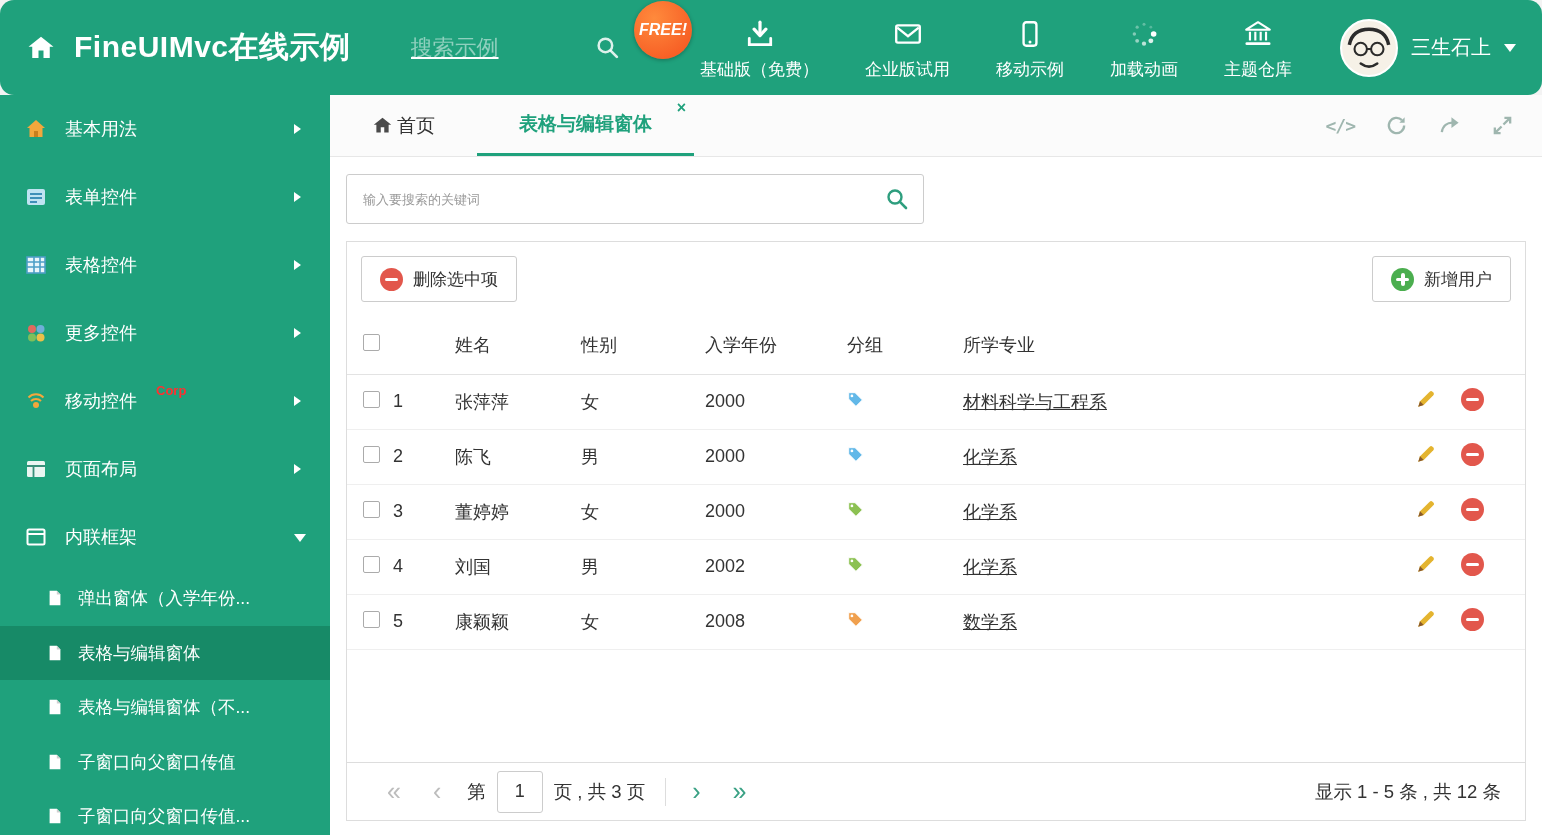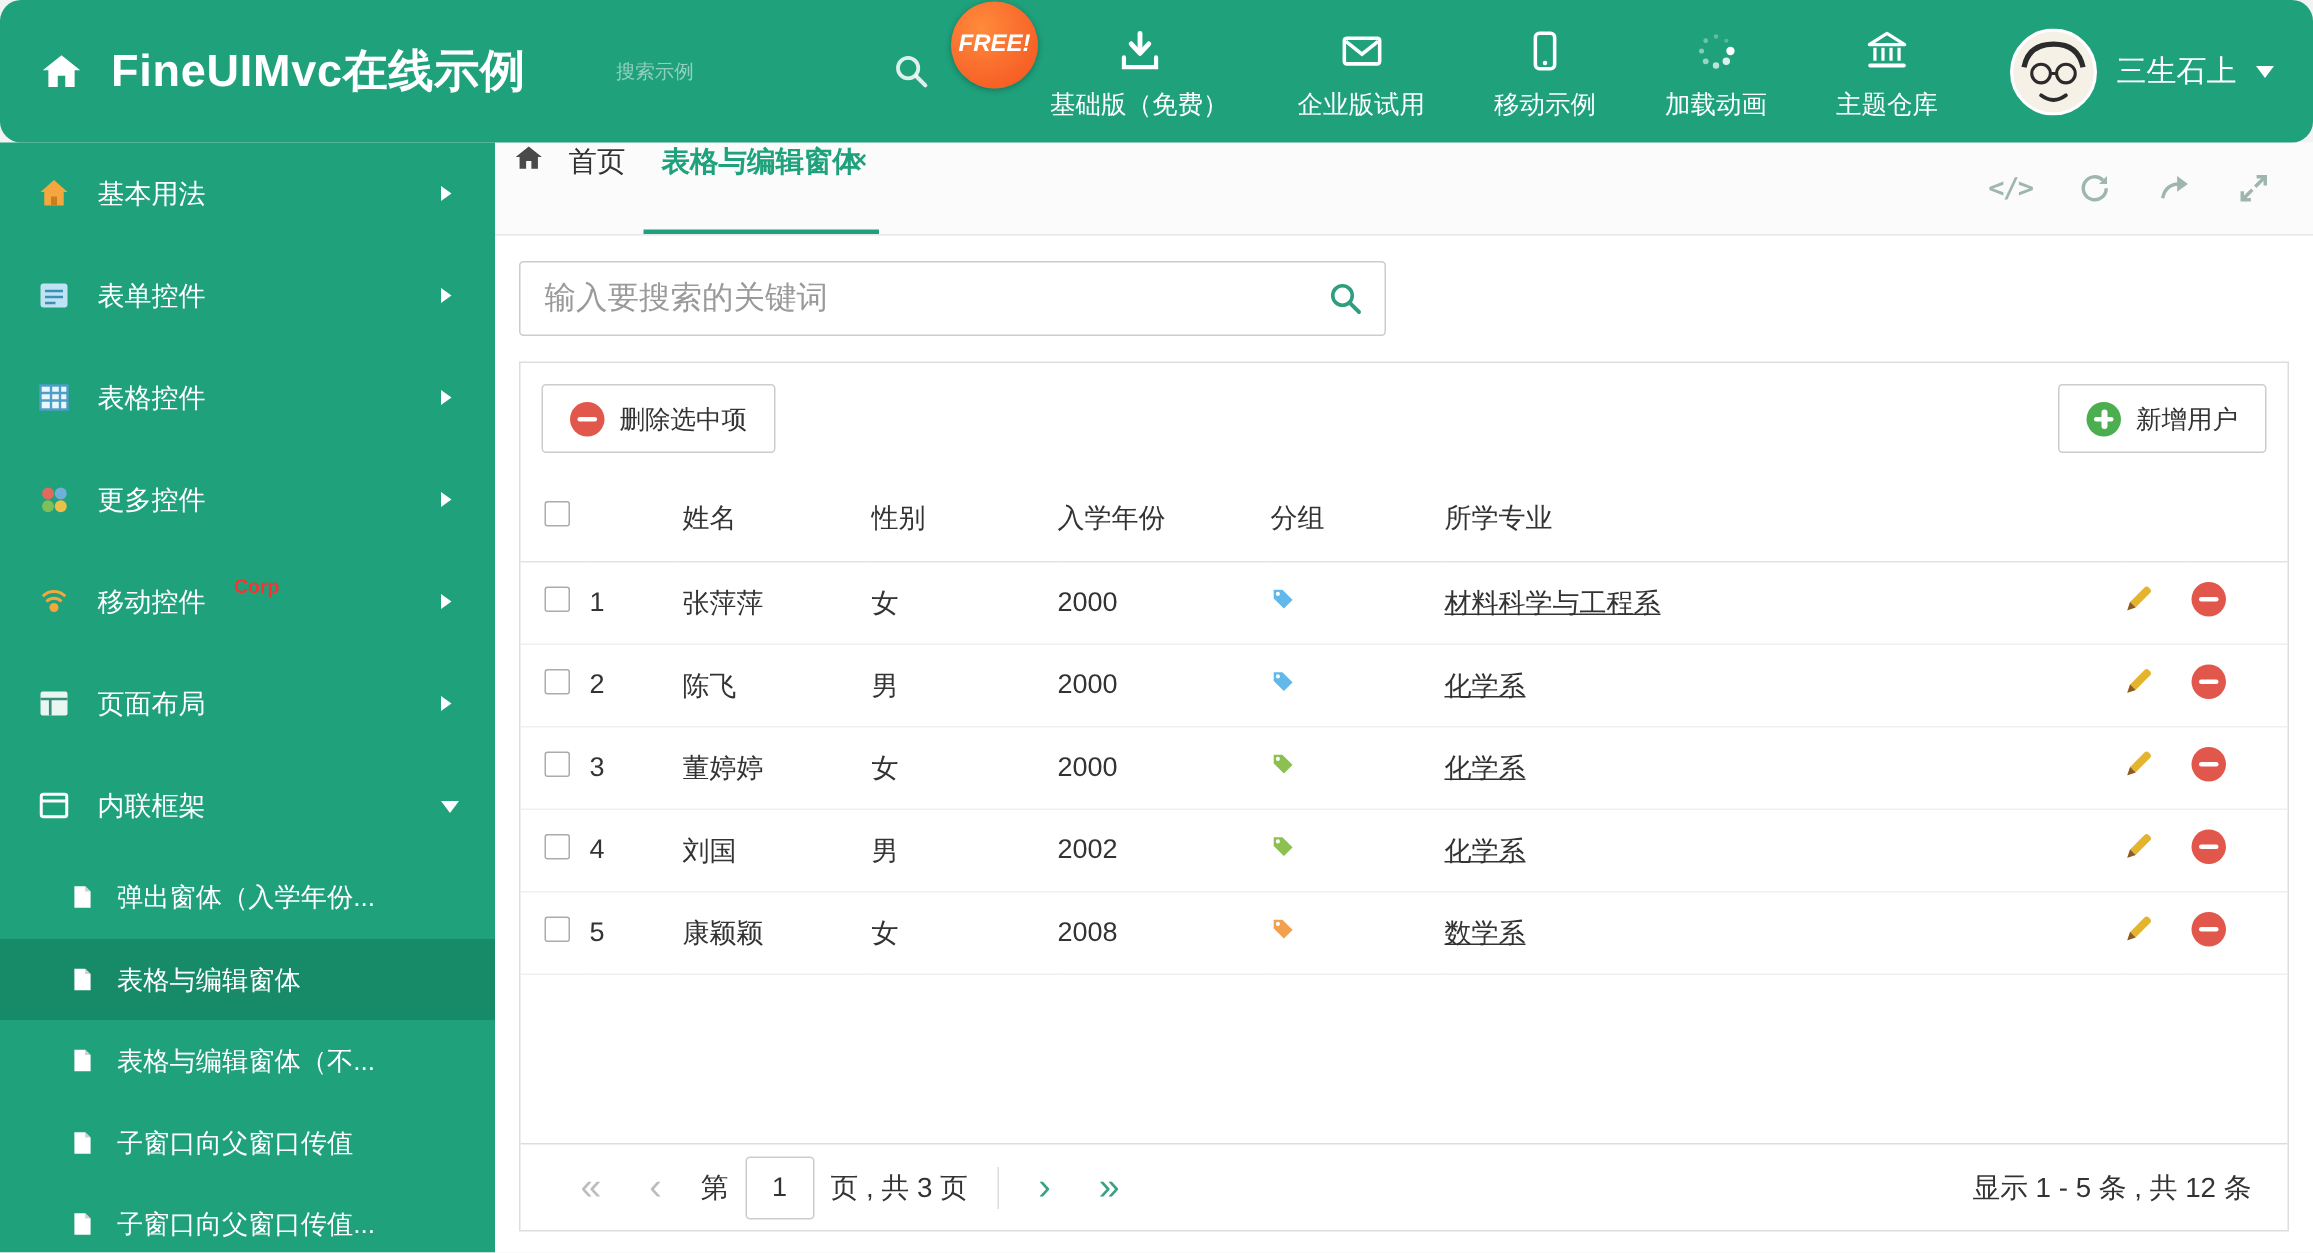--- a/index.html
+++ b/index.html
@@ -5,21 +5,21 @@
   * { margin:0; padding:0; box-sizing:border-box; }
   html,body { width:1542px; height:835px; overflow:hidden; }
   body { font-family:"Liberation Sans","DejaVu Sans",sans-serif; background:#f3f3f3; color:#333; }
   .app { display:grid; grid-template-columns:330px 1212px; grid-template-rows:95px 740px; width:1542px; height:835px; }
 
   
   .topbar { grid-column:1/3; background:#1FA17C; color:#fff; display:flex; align-items:center; padding:0 26px; position:relative;border-radius:14px; }
   .brand { display:flex; align-items:center; cursor:pointer; }
   .app-title { font-size:30px; font-weight:bold; margin-left:18px; letter-spacing:.5px; }
   .top-search { margin-left:60px; display:flex; align-items:center; }
-  .top-search input { width:150px; background:transparent; border:none; outline:none; font-size:13px; color:#fff; font-family:inherit; }
+  .top-search input { width:150px; background:transparent; border:none; outline:none; font-size:22px; color:#fff; font-family:inherit;text-decoration:underline; }
   .top-search input::placeholder { color:rgba(255,255,255,.5); }
   .top-search .sicon { margin-left:34px; display:flex; }
   .topnav { margin-left:auto; display:flex; align-items:flex-start; gap:46px; }
   .nav-item { display:flex; flex-direction:column; align-items:center; gap:9px; font-size:17px; cursor:pointer; position:relative; padding-top:4px; }
   .nav-item .nicon { height:30px; display:flex; align-items:center; }
   .free-badge { position:absolute; top:-14px; left:-66px; width:58px; height:58px; border-radius:50%;
     background:radial-gradient(circle at 35% 30%, #ff8a3c, #f4511e); color:#fff; font-weight:bold; font-style:italic;
     display:flex; align-items:center; justify-content:center; font-size:16px; box-shadow:0 1px 4px rgba(0,0,0,.3); }
   .userbox { display:flex; align-items:center; gap:13px; margin-left:48px; font-size:20px; cursor:pointer; }
   .tri-down-sm { width:0; height:0; border:6px solid transparent; border-top:8px solid #fff; margin-top:7px; }
@@ -30,30 +30,30 @@
   .side-item .licon { width:24px; display:flex; justify-content:center; }
   .tri-right { margin-left:auto; width:0; height:0; border:5px solid transparent; border-left:7px solid #fff; }
   .tri-down { margin-left:auto; width:0; height:0; border:6px solid transparent; border-top:8px solid #fff; margin-top:7px; }
   .corp-tag { color:#FF3030; font-size:13px; font-weight:bold; align-self:flex-start; margin:16px 0 0 2px; }
   .side-sub { height:54.5px; display:flex; align-items:center; gap:14px; padding:0 24px 0 46px; font-size:17.5px; cursor:pointer; }
   .side-sub.active { background:#178A67; }
 
   
   .content { background:#fff; display:flex; flex-direction:column; overflow:hidden; }
   .tabstrip { height:62px; background:#fbfbfb; border-bottom:1px solid #e7e7e7; display:flex; align-items:stretch; flex:0 0 auto; }
-  .tab { display:flex; gap:16px; padding:0 12px; font-size:19px; color:#333; cursor:pointer; position:relative; }
+  .tab { display:flex; align-items:center; gap:4px; padding:0 42px; font-size:19px; color:#333; cursor:pointer; position:relative; }
   .tab.active { color:#1FA17C; font-weight:bold; border-bottom:3px solid #1FA17C; }
   .tab-close { position:absolute; top:5px; right:8px; color:#1FA17C; font-size:16px; font-weight:bold; line-height:1; cursor:pointer; }
   .tab-actions { margin-left:auto; display:flex; align-items:center; gap:30px; padding-right:28px; color:#9FB6AF; }
   .tab-actions > span { cursor:pointer; display:flex; }
   .code-icon { font-family:"DejaVu Sans Mono",monospace; font-size:18px; font-weight:bold; letter-spacing:-1px; }
 
   .filter-row { display:flex; gap:14px; padding:17px 16px; flex:0 0 auto; }
   .search-box { width:578px; height:50px; border:1px solid #ccc; border-radius:3px; background:#fff; display:flex; align-items:center; padding:0 14px 0 16px; }
-  .search-box input { flex:1; border:none; outline:none; font-size:21px; color:#333; font-family:inherit; }
+  .search-box input { flex:1; border:none; outline:none; font-size:13px; color:#333; font-family:inherit; }
   .search-box input::placeholder { color:#9a9a9a; }
   .select-box { flex:1; height:50px; border:1px solid #ccc; border-radius:3px; background:#fff; display:flex; align-items:center; padding:0 18px; font-size:18px; cursor:pointer; }
   .caret-dn { margin-left:auto; width:0; height:0; border:7px solid transparent; border-top:9px solid #666; margin-top:8px; }
 
   .panel { margin:0 16px 14px; border:1px solid #ddd; background:#fff; flex:1; display:flex; flex-direction:column; min-height:0; }
   .toolbar { padding:14px; display:flex; flex:0 0 auto; }
   .btn { display:inline-flex; align-items:center; gap:10px; height:46px; padding:0 18px; border:1px solid #ccc; border-radius:3px; background:#fff; font-size:17px; color:#333; cursor:pointer; font-family:inherit; }
   .btn-add { margin-left:auto; }
 
   .circle-minus, .circle-plus { width:23px; height:23px; border-radius:50%; position:relative; display:inline-block; flex:0 0 auto; }

